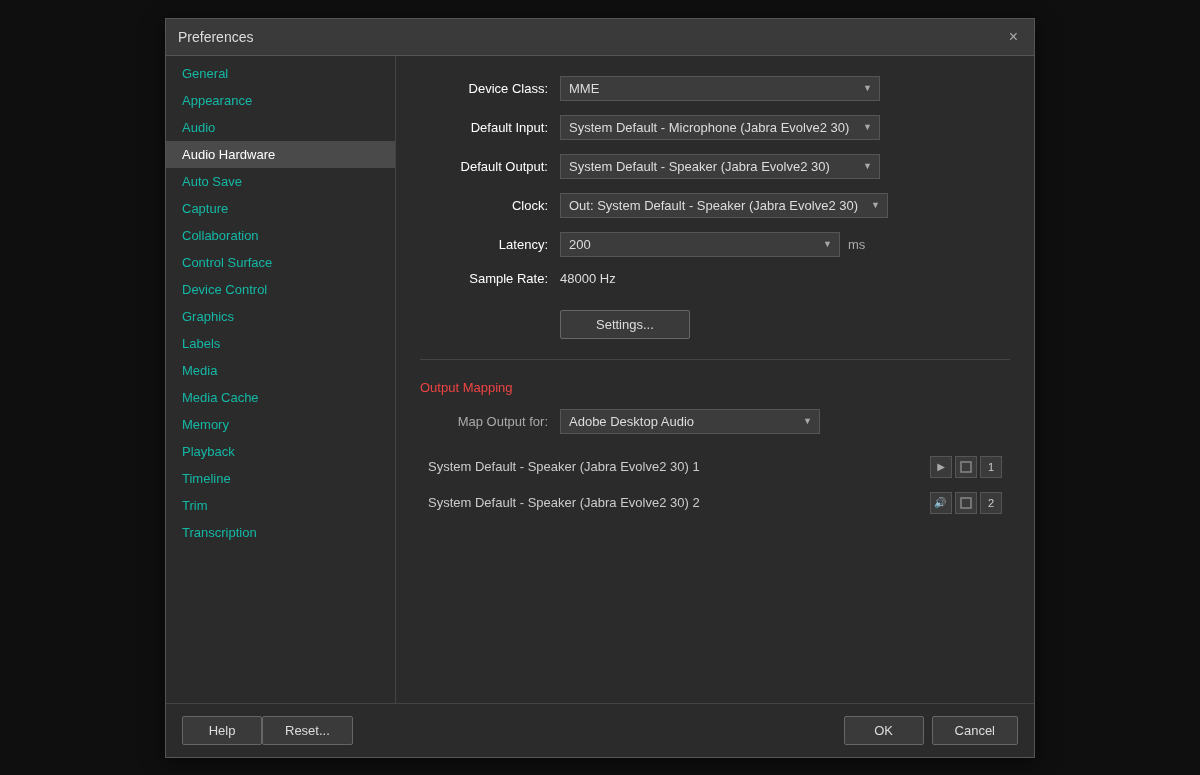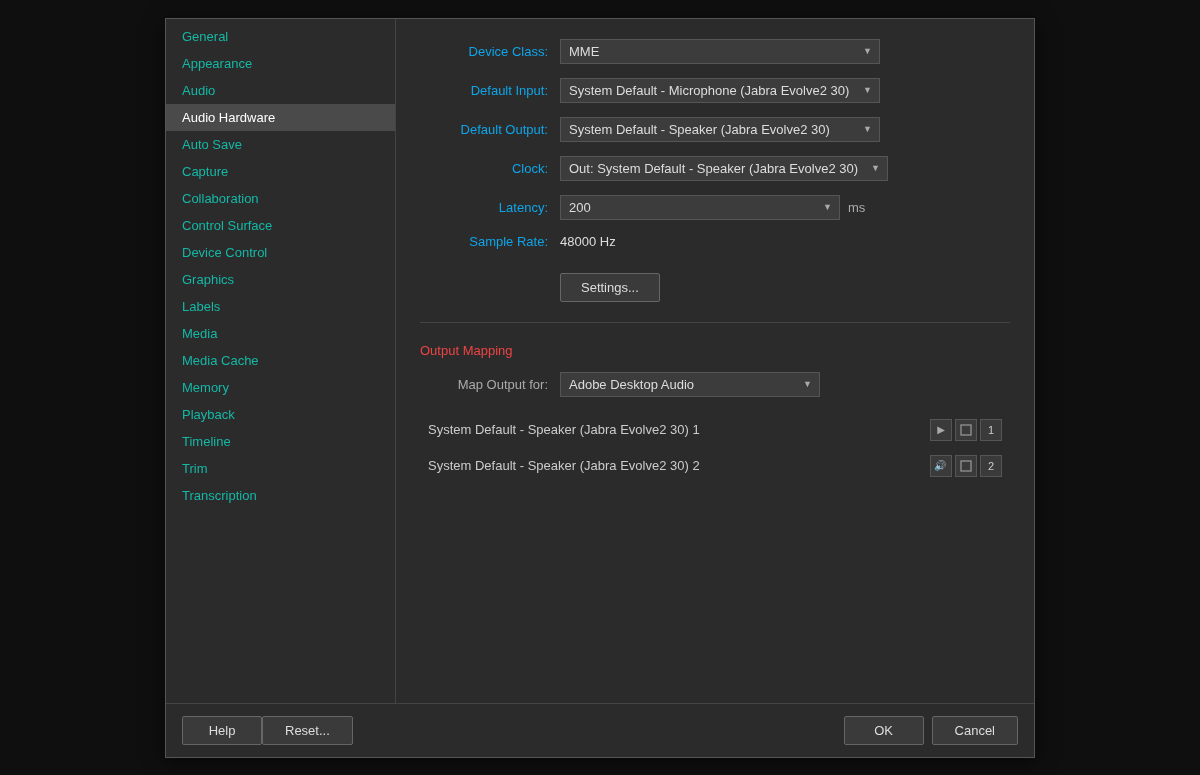--- a/index.html
+++ b/index.html
@@ -106,21 +106,21 @@
     }
 
     
     .form-row {
       display: flex;
       align-items: center;
       margin-bottom: 14px;
     }
     .form-label {
       text-align: right;
-      color: #0ea5e9;
+      color: #ffffff;
       font-size: 13px;
       min-width: 140px;
       padding-right: 12px;
       flex-shrink: 0;
     }
     .select-wrapper {
       position: relative;
       display: inline-block;
     }
     .select-wrapper::after {
@@ -163,21 +163,21 @@
     .sample-rate-value {
       color: #ddd;
       font-size: 13px;
     }
 
     
     .settings-btn {
       background: #3a3a3a;
       border: 1px solid #666;
       color: #ddd;
-      padding: 6px 20px;
+      padding: 6px 35px;
       font-size: 13px;
       cursor: pointer;
       margin-top: 10px;
       margin-left: 140px;
       border-radius: 2px;
     }
 
     
     .section-divider {
       border: none;
@@ -290,20 +290,24 @@
     }
   </style>
 </head>
 <body>
 
 <div class="app-bg"></div>
 
 <div class="dialog-overlay">
   <div class="dialog">
 
+    <div class="dialog-titlebar">
+      <span class="dialog-title">Preferences</span>
+      <button class="dialog-close">×</button>
+    </div>
 
     <div class="dialog-body">
 
       <nav class="sidebar">
 
       <div class="sidebar-item">General</div>
           <div class="sidebar-item">Appearance</div>
           <div class="sidebar-item">Audio</div>
           <div class="sidebar-item active">Audio Hardware</div>
           <div class="sidebar-item">Auto Save</div>

